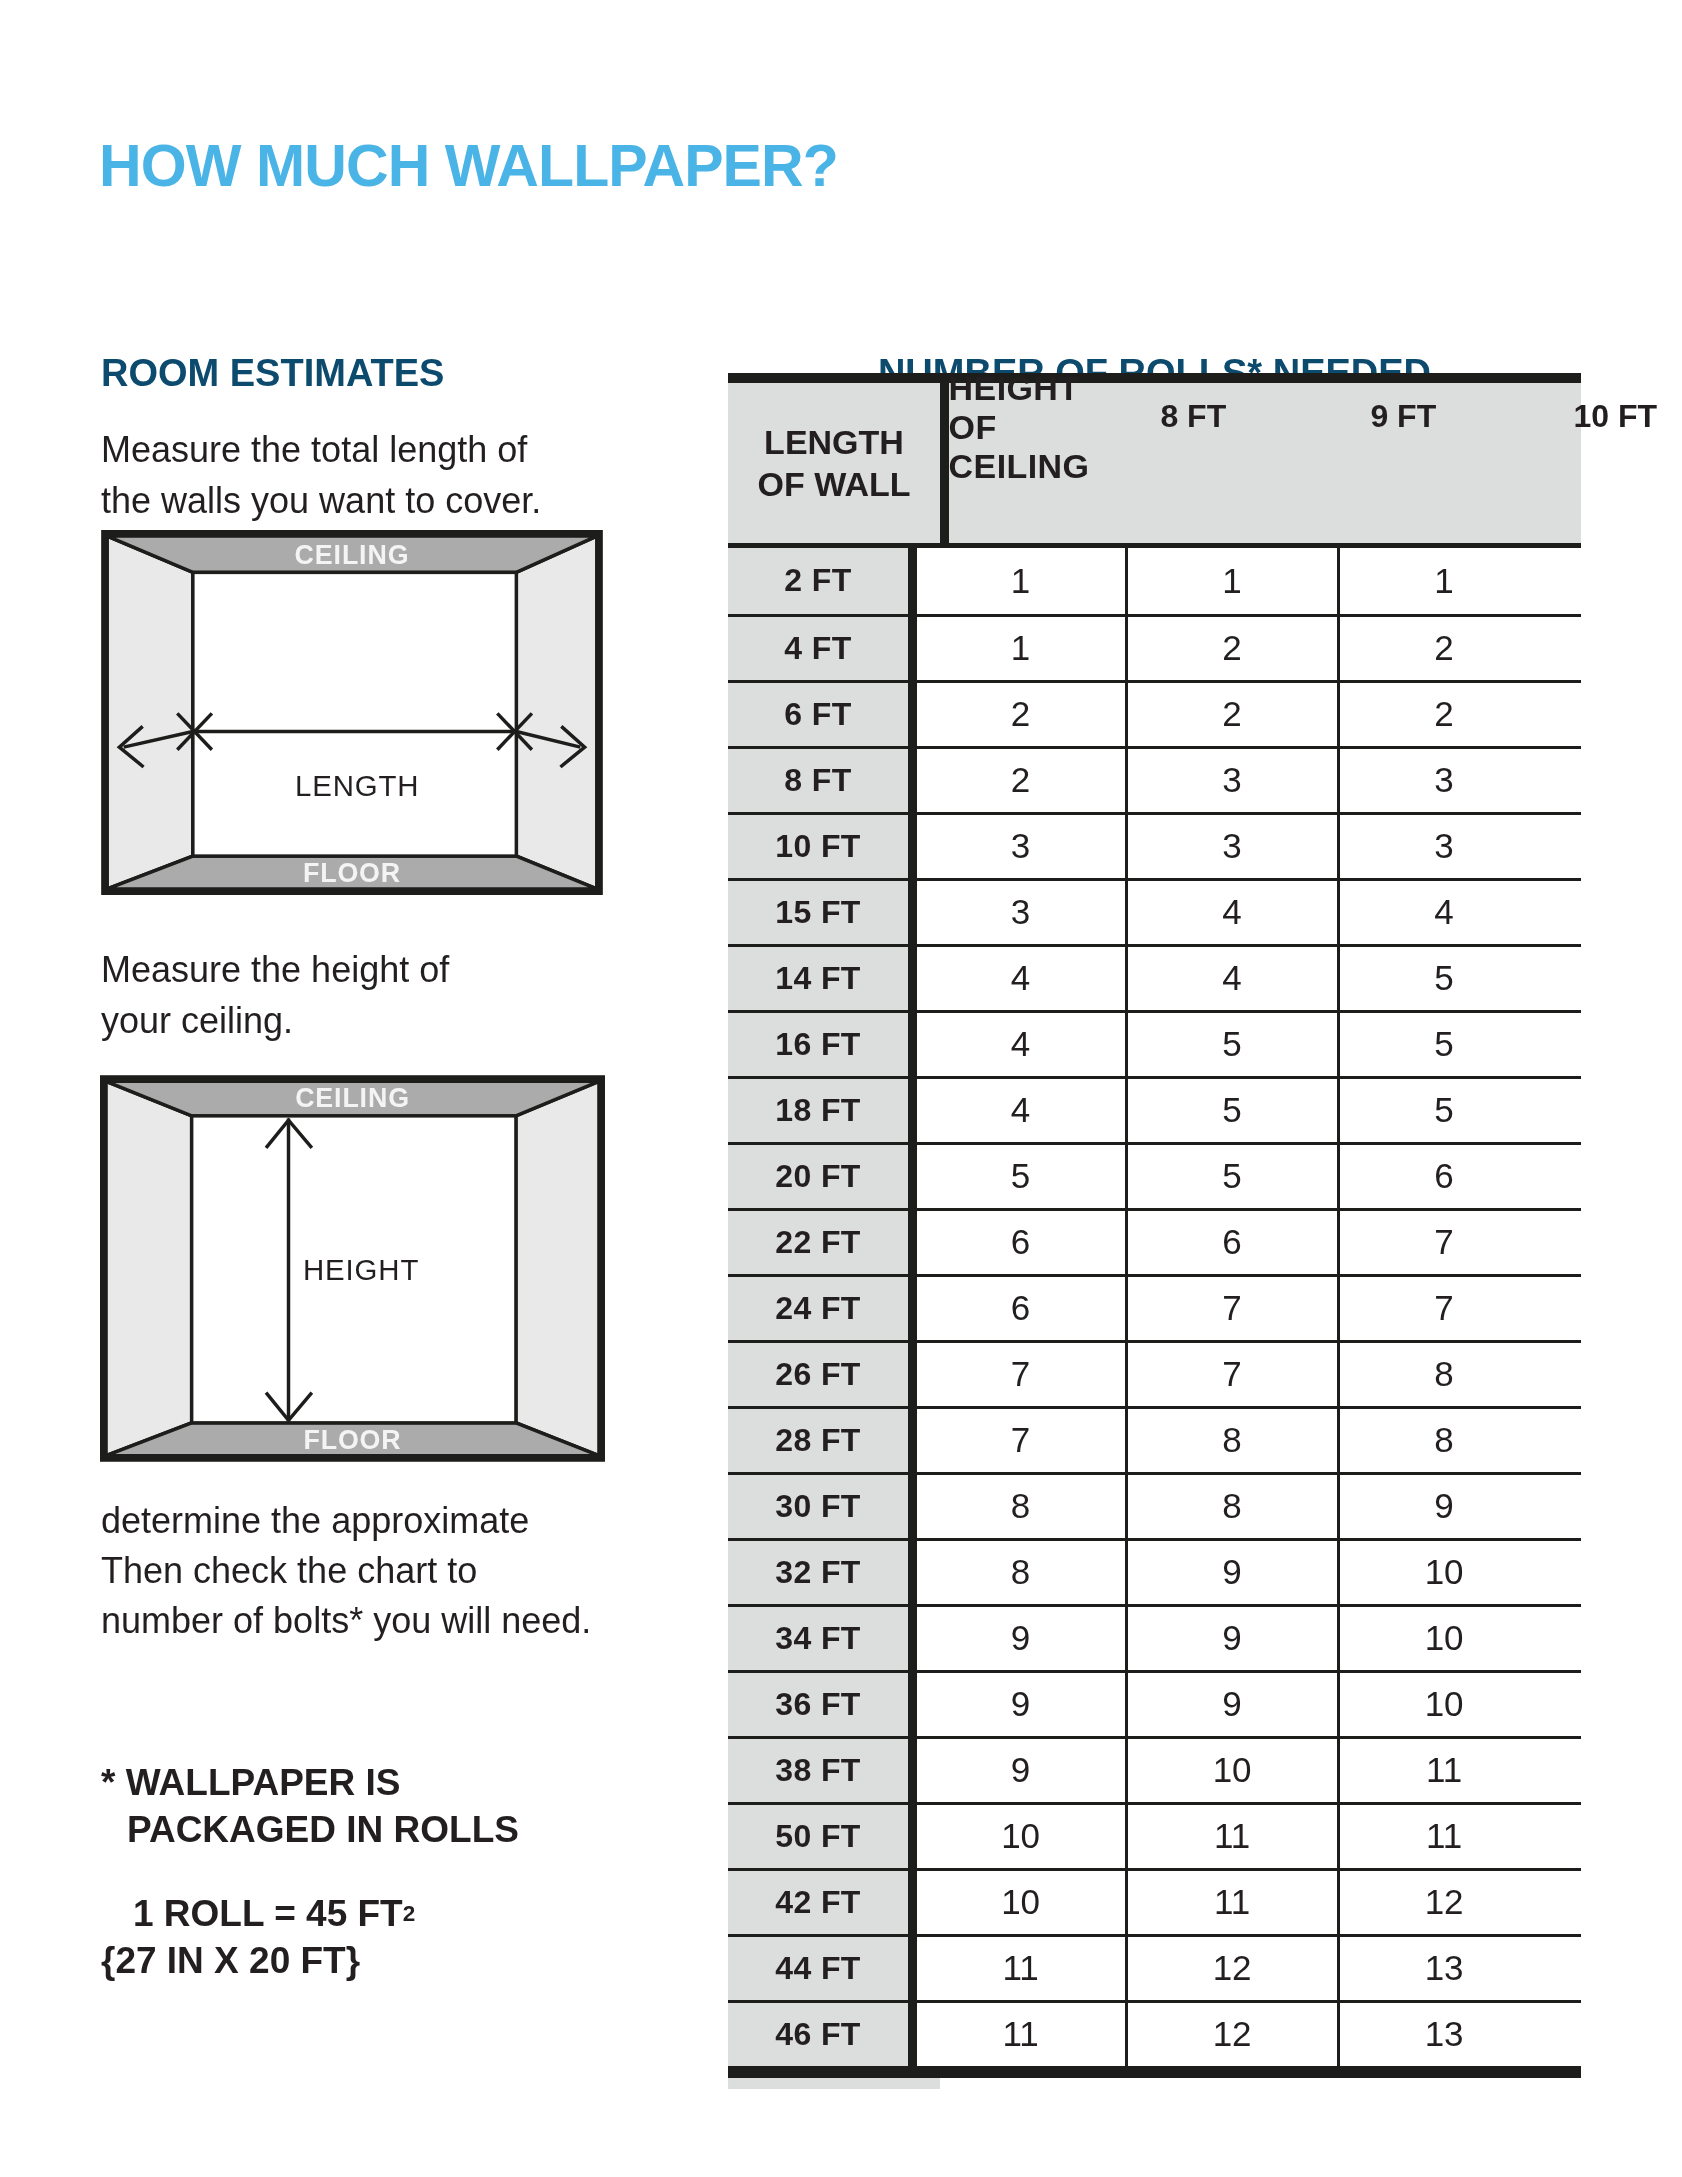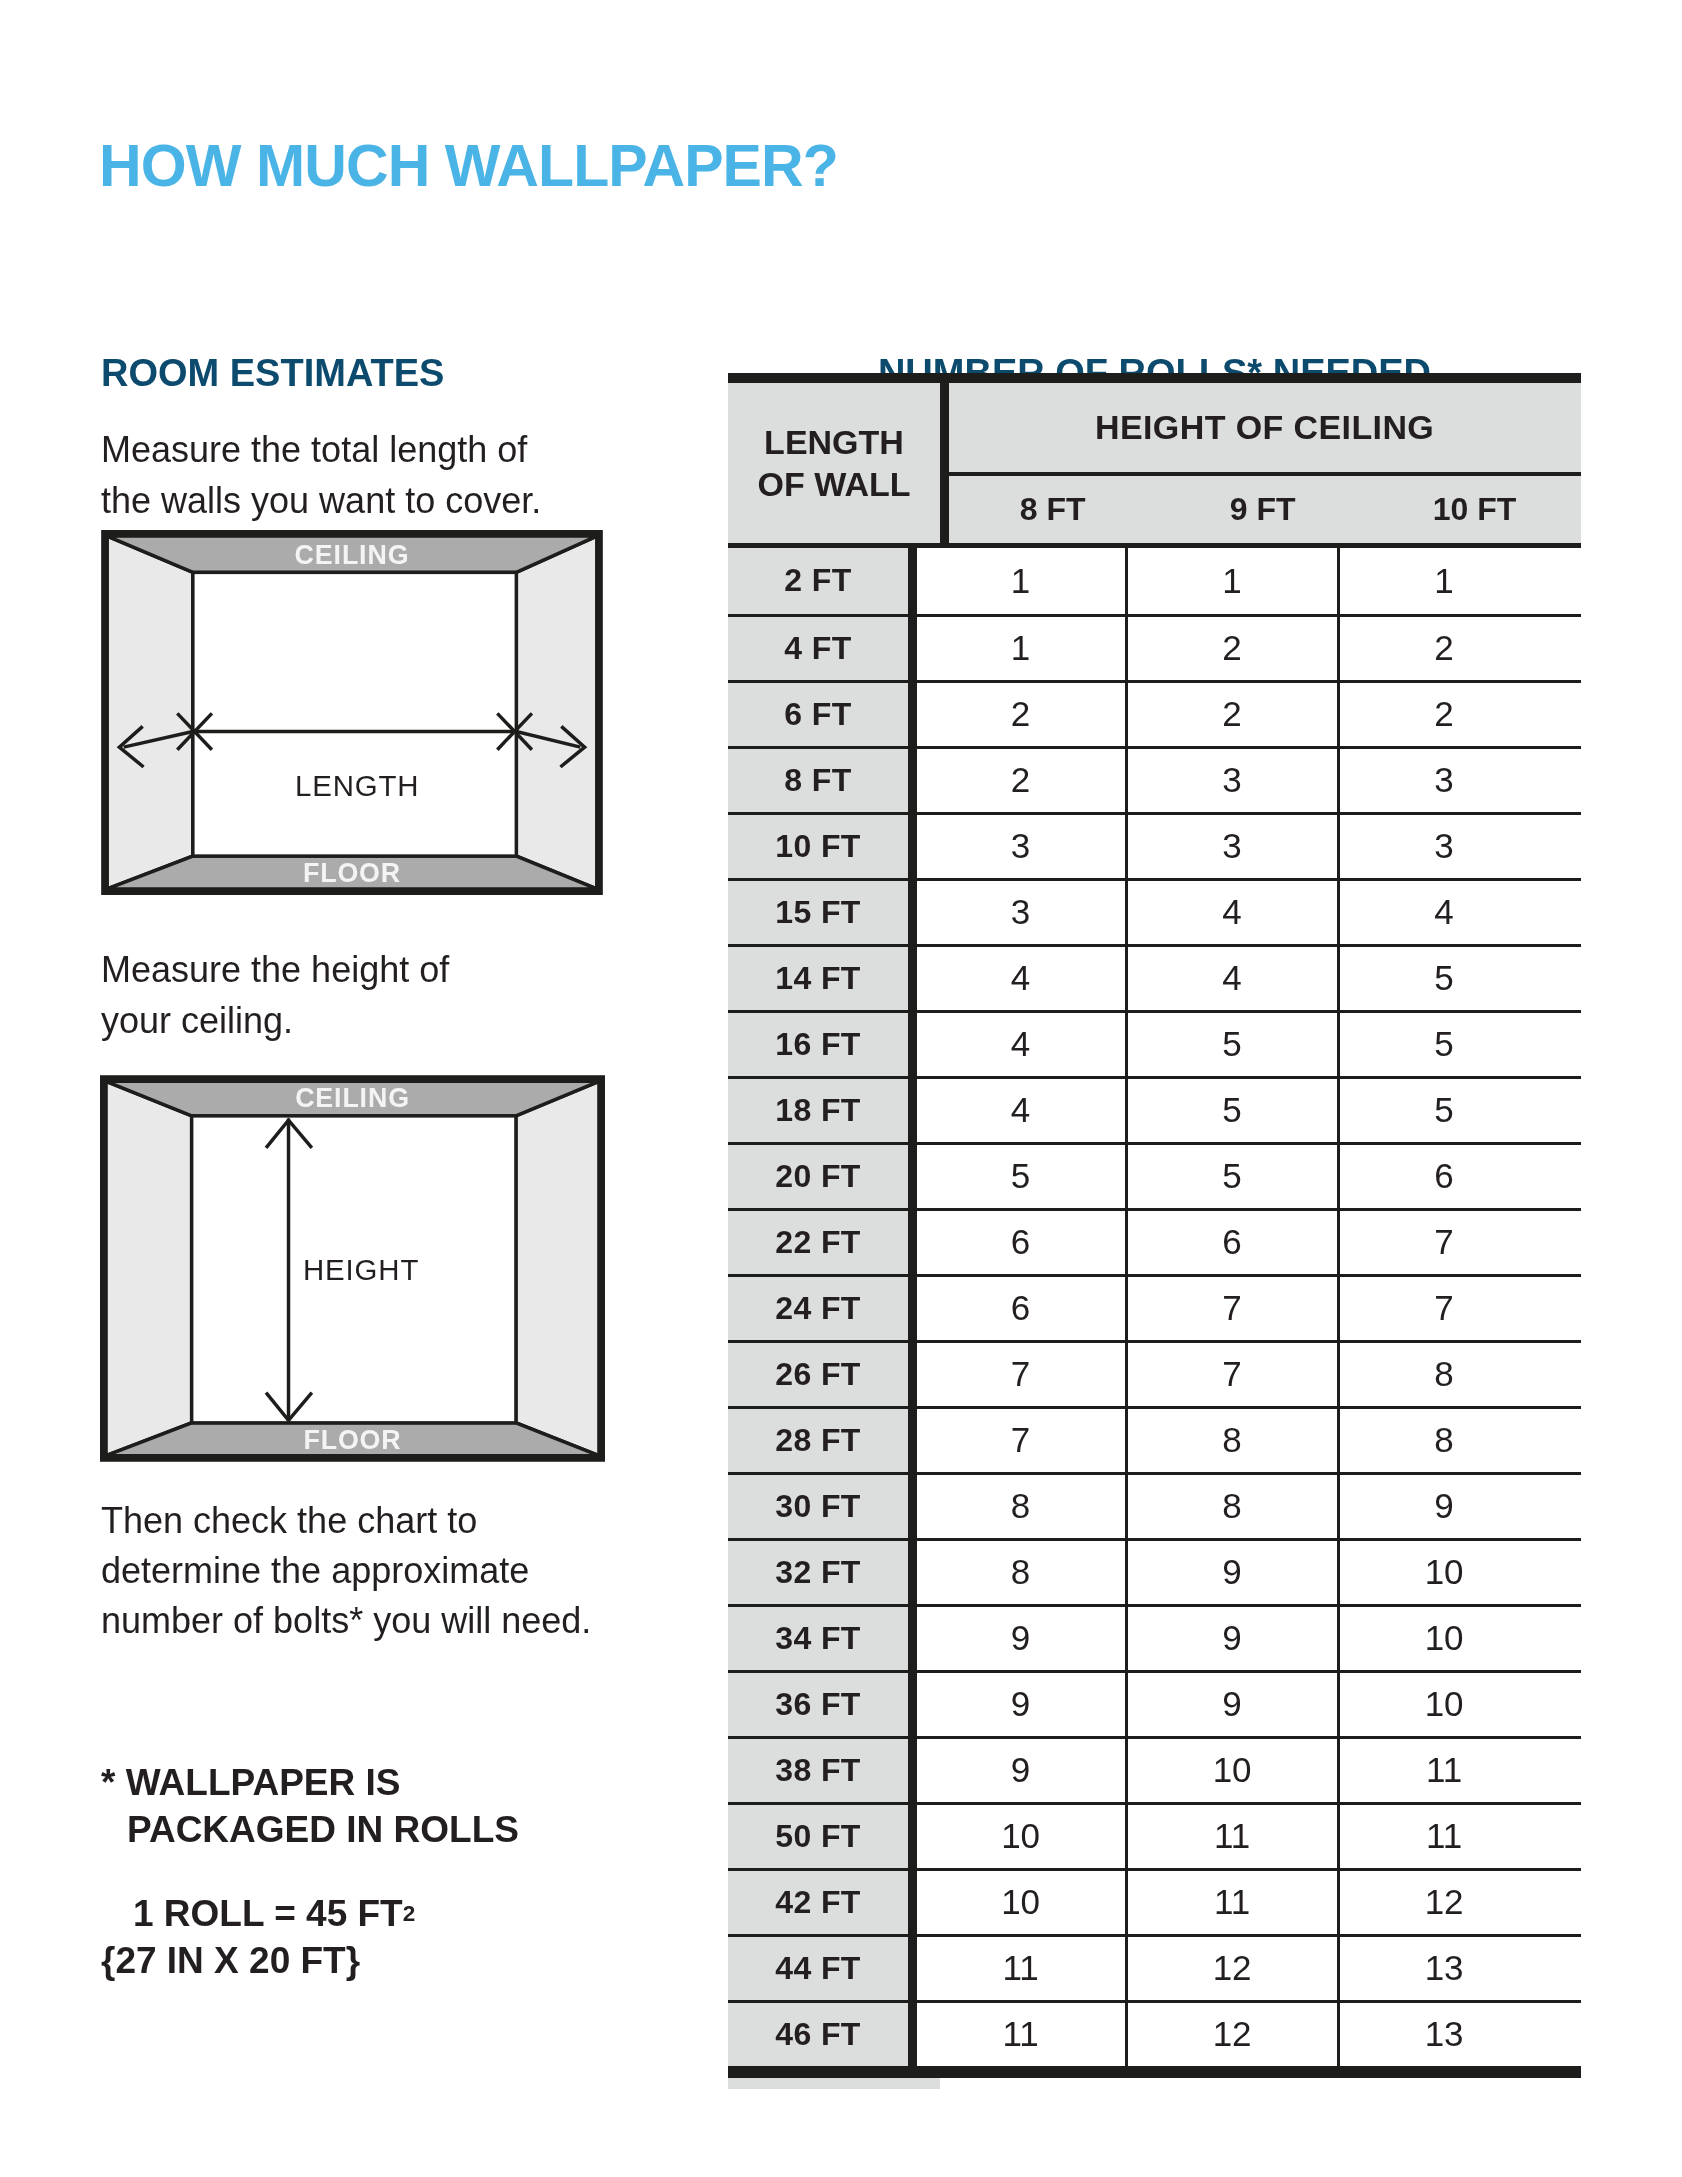--- a/index.html
+++ b/index.html
@@ -39,21 +39,21 @@
   .diag .dim-lbl{font-size:34px;fill:#231f20;letter-spacing:1px;}
   
   .rolls-table{left:728px;top:373px;width:853px;}
   .tbar{width:853px;height:9.5px;background:#1d1d1b;}
   .thead{display:flex;width:853px;height:160px;border-bottom:5.2px solid #1d1d1b;box-sizing:content-box;}
   .corner-cell{
     width:212px;background:#dcdddd;display:flex;flex-direction:column;
     align-items:center;justify-content:center;font-size:34px;font-weight:bold;line-height:42px;
   }
   .vdivider{width:8.6px;background:#1d1d1b;}
-  .head-right{width:632px;display:flex;flex-direction:column;background:#dcdddd;}
+  .head-right{width:632px;display:flex;background:#dcdddd;}
   .group-label{
     height:90px;display:flex;align-items:center;justify-content:center;
     font-size:34px;font-weight:bold;letter-spacing:0.4px;
   }
   .subline{height:3.5px;background:#1d1d1b;}
   .ft-row{height:67px;display:flex;}
   .ft-cell{display:flex;align-items:center;justify-content:center;font-size:32px;font-weight:bold;}
   .ft-cell:nth-child(1){width:208px;}
   .ft-cell:nth-child(2){width:212px;}
   .ft-cell:nth-child(3){width:212px;}
@@ -129,22 +129,22 @@
         <polyline points="192,84 218,52 245,84"></polyline>
         <polyline points="192,367 218,399 245,367"></polyline>
       </g>
     </g>
     <text class="room-lbl" x="292" y="37" text-anchor="middle">CEILING</text>
     <text class="room-lbl" x="292" y="432" text-anchor="middle">FLOOR</text>
     <text class="dim-lbl" x="302" y="237" text-anchor="middle">HEIGHT</text>
   </svg>
 
   <div class="abs para para3">
+      <div class="ln">determine the approximate</div>
       <div class="ln">Then check the chart to</div>
-      <div class="ln">determine the approximate</div>
       <div class="ln">number of bolts* you will need.</div>
     </div>
 
   <div class="abs bold-note note1">
       <div class="ln">* WALLPAPER IS</div>
       <div class="ln">PACKAGED IN ROLLS</div>
     </div>
 
   <div class="abs bold-note note2"><span>1 ROLL = 45 FT</span><sup>2</sup></div>
 

